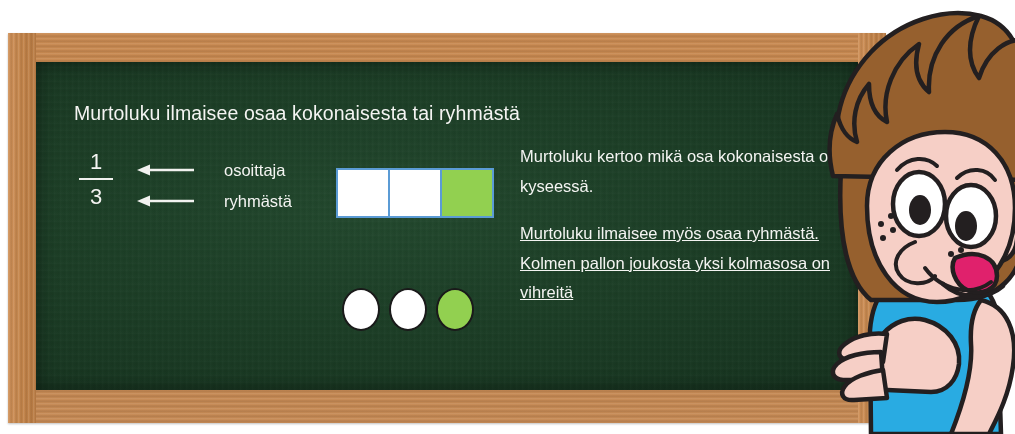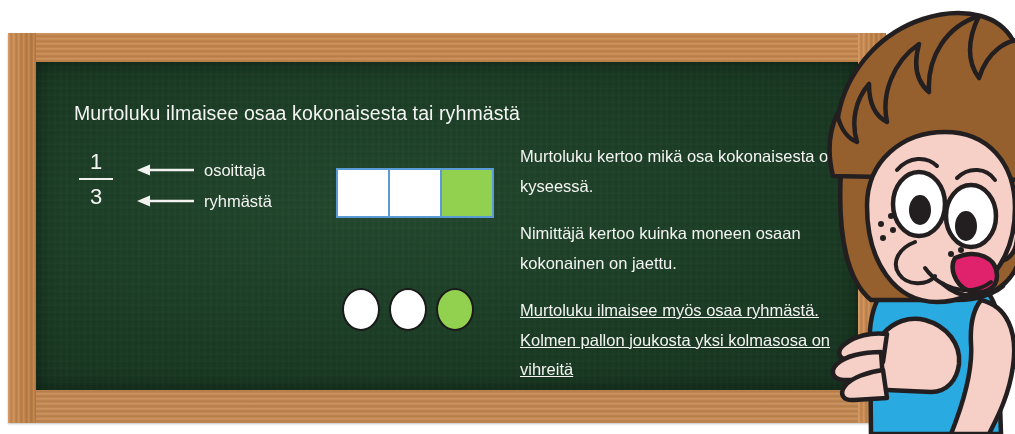--- a/index.html
+++ b/index.html
@@ -111,21 +111,21 @@
     display: flex;
     align-items: center;
     height: 18px;
   }
   #arrow-row-numerator { top: 99px; }
   #arrow-row-denominator { top: 130px; }
   .arrow-svg { display: block; }
   .arrow-label {
     color: #f4f4f2;
     font-size: 16.5px;
-    margin-left: 8px;
+    margin-left: 28px;
     white-space: nowrap;
   }
 
   
   #rect-model {
     position: absolute;
     left: 300px;
     top: 106px;
     display: flex;
     border: 2px solid #5b9bd5;
@@ -220,21 +220,20 @@
       </div>
 
       <div id="circle-model">
         <div class="circle-item" style="background: rgb(255, 255, 255); border-color: rgb(26, 26, 26);"></div>
         <div class="circle-item" style="background: rgb(255, 255, 255); border-color: rgb(26, 26, 26);"></div>
         <div class="circle-item" style="background: rgb(146, 208, 80); border-color: rgb(26, 26, 26);"></div>
       </div>
 
       <div id="explanations">
         <p class="explain-para">Murtoluku kertoo mikä osa kokonaisesta on kyseessä.</p>
-        <p class="explain-para">Nimittäjä kertoo kuinka moneen osaan kokonainen on jaettu.</p>
         <p class="explain-para">Murtoluku ilmaisee myös osaa ryhmästä. Kolmen pallon joukosta yksi kolmasosa on vihreitä</p>
       </div>
 
     </div>
   </div>
 
   <svg id="boy-character" viewBox="0 0 240 434">
     <g stroke="#231f20" stroke-width="4.5" stroke-linejoin="round" stroke-linecap="round">
 
       <path d="M95 330

